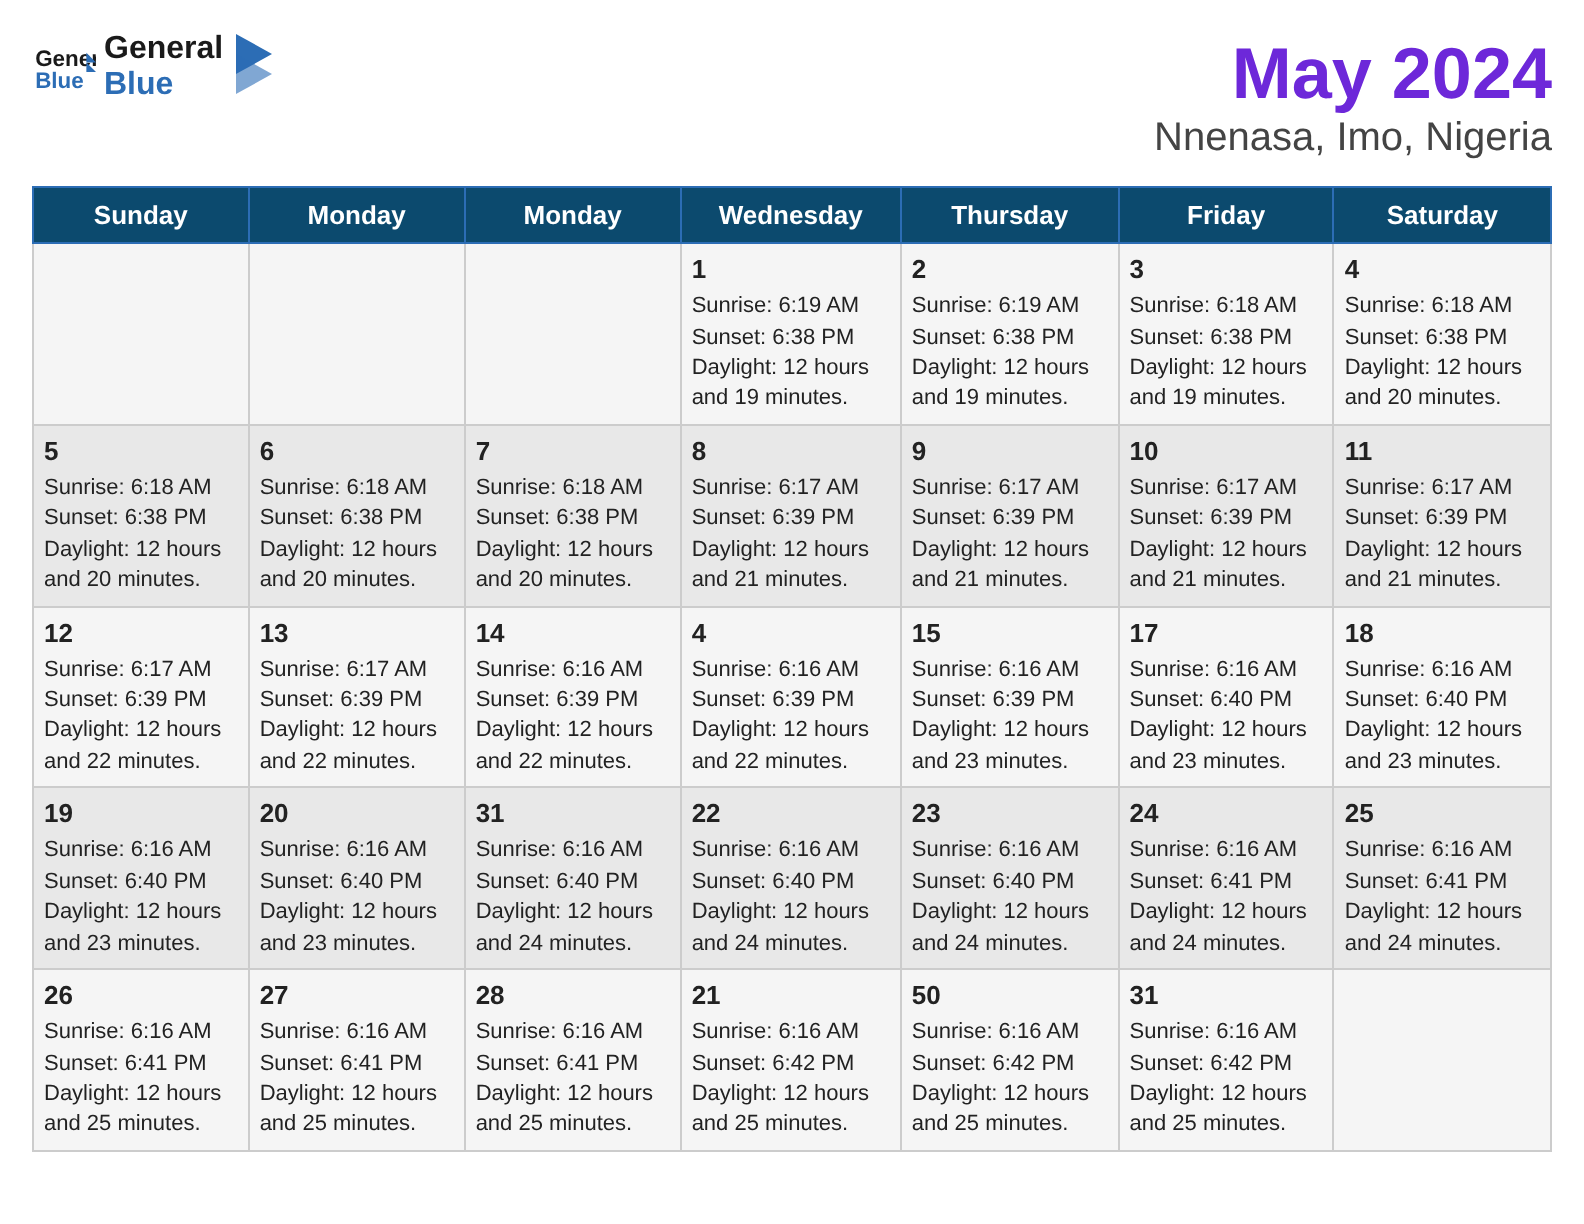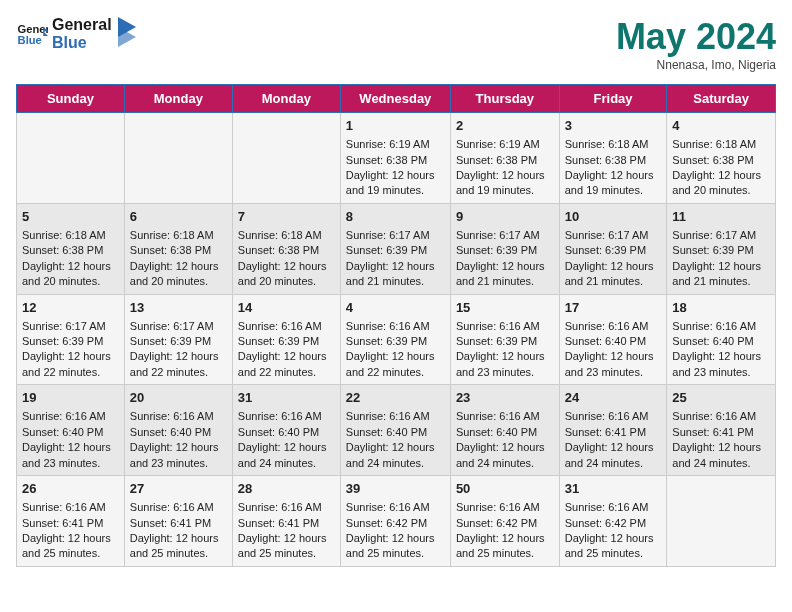--- a/index.html
+++ b/index.html
@@ -24,33 +24,33 @@
     .logo-icon {
       width: 32px;
       height: 28px;
     }
     .title-block {
       text-align: right;
     }
     .main-title {
       font-size: 36px;
       font-weight: bold;
-      color: #0f766e;
+      color: #6d28d9;
     }
     .subtitle {
-      font-size: 12px;
+      font-size: 20px;
       color: #444;
     }
     table {
       width: 100%;
       border-collapse: collapse;
       font-size: 11px;
     }
     thead tr th {
-      background-color: #be185d;
+      background-color: #0c4a6e;
       color: #fff;
       text-align: center;
       padding: 6px 4px;
       font-size: 13px;
       font-weight: bold;
       border: 1px solid #2c6db5;
     }
     tbody tr td {
       border: 1px solid #ccc;
       vertical-align: top;
@@ -152,19 +152,19 @@
         <td><span class="day-number">31</span><span class="day-info">Sunrise: 6:16 AM<br>Sunset: 6:40 PM<br>Daylight: 12 hours and 24 minutes.</span></td>
         <td><span class="day-number">22</span><span class="day-info">Sunrise: 6:16 AM<br>Sunset: 6:40 PM<br>Daylight: 12 hours and 24 minutes.</span></td>
         <td><span class="day-number">23</span><span class="day-info">Sunrise: 6:16 AM<br>Sunset: 6:40 PM<br>Daylight: 12 hours and 24 minutes.</span></td>
         <td><span class="day-number">24</span><span class="day-info">Sunrise: 6:16 AM<br>Sunset: 6:41 PM<br>Daylight: 12 hours and 24 minutes.</span></td>
         <td><span class="day-number">25</span><span class="day-info">Sunrise: 6:16 AM<br>Sunset: 6:41 PM<br>Daylight: 12 hours and 24 minutes.</span></td>
       </tr>
       <tr>
         <td><span class="day-number">26</span><span class="day-info">Sunrise: 6:16 AM<br>Sunset: 6:41 PM<br>Daylight: 12 hours and 25 minutes.</span></td>
         <td><span class="day-number">27</span><span class="day-info">Sunrise: 6:16 AM<br>Sunset: 6:41 PM<br>Daylight: 12 hours and 25 minutes.</span></td>
         <td><span class="day-number">28</span><span class="day-info">Sunrise: 6:16 AM<br>Sunset: 6:41 PM<br>Daylight: 12 hours and 25 minutes.</span></td>
-        <td><span class="day-number">39</span><span class="day-info">Sunrise: 6:16 AM<br>Sunset: 6:42 PM<br>Daylight: 12 hours and 25 minutes.</span></td>
+        <td><span class="day-number">21</span><span class="day-info">Sunrise: 6:16 AM<br>Sunset: 6:42 PM<br>Daylight: 12 hours and 25 minutes.</span></td>
         <td><span class="day-number">50</span><span class="day-info">Sunrise: 6:16 AM<br>Sunset: 6:42 PM<br>Daylight: 12 hours and 25 minutes.</span></td>
         <td><span class="day-number">31</span><span class="day-info">Sunrise: 6:16 AM<br>Sunset: 6:42 PM<br>Daylight: 12 hours and 25 minutes.</span></td>
         <td class="empty"></td>
       </tr>
     </tbody>
 </table>
 
 </body></html>

